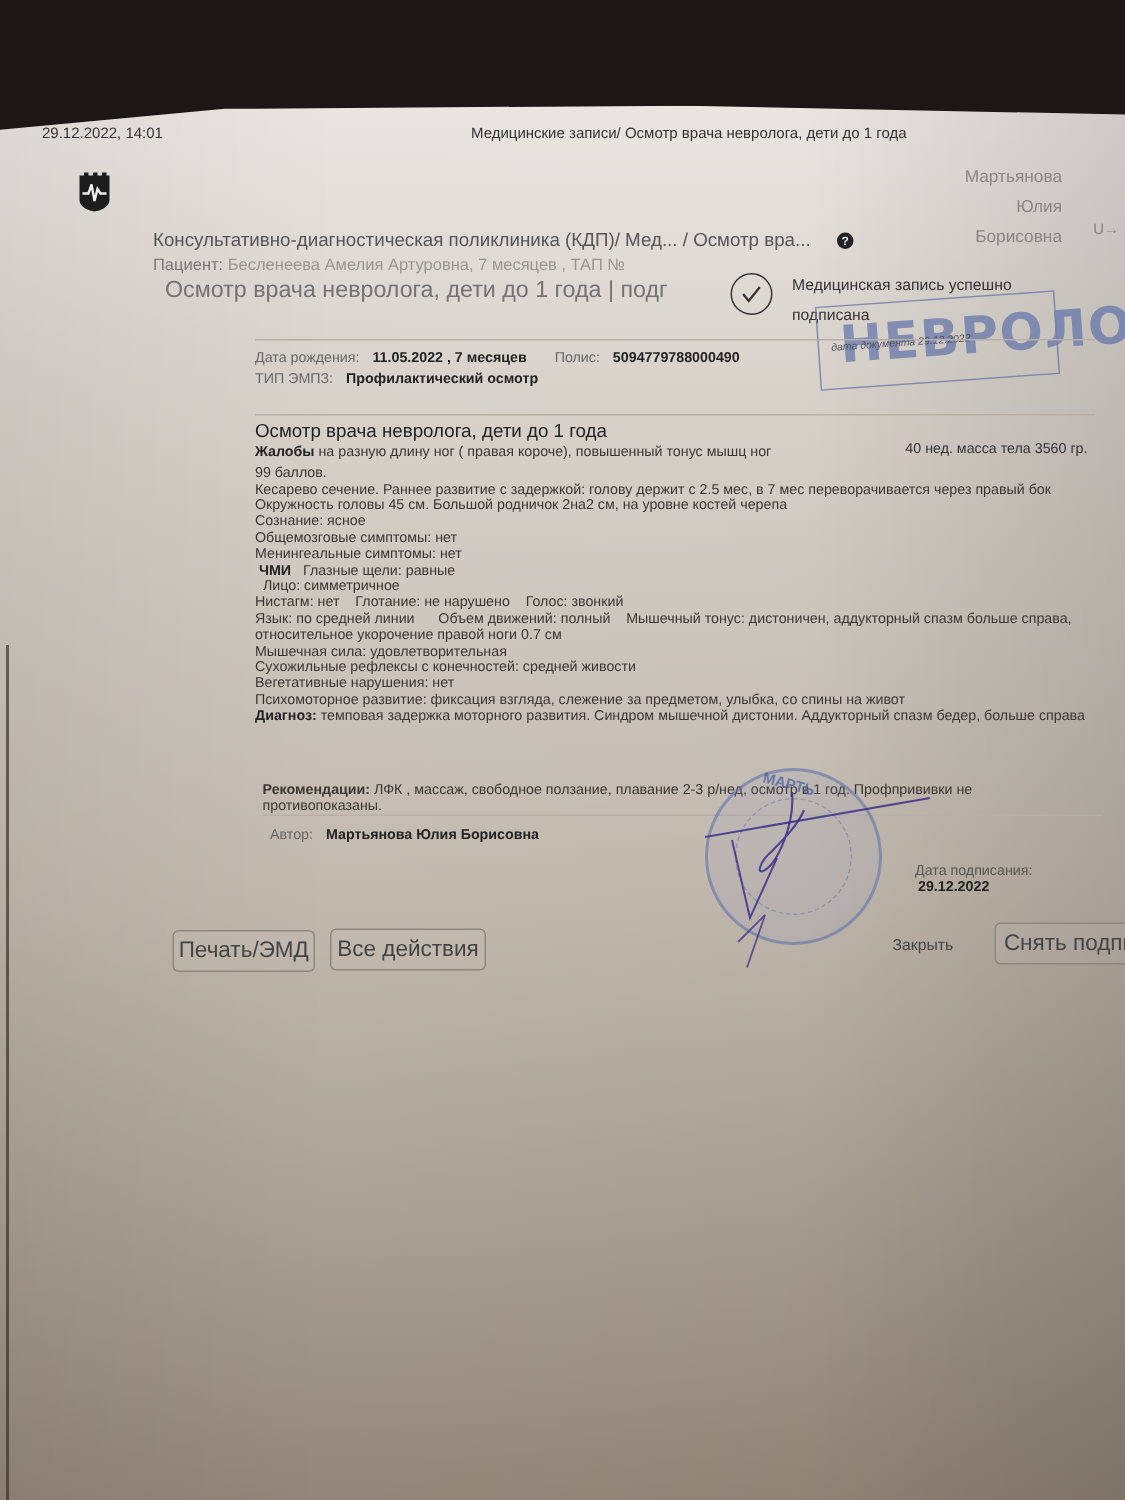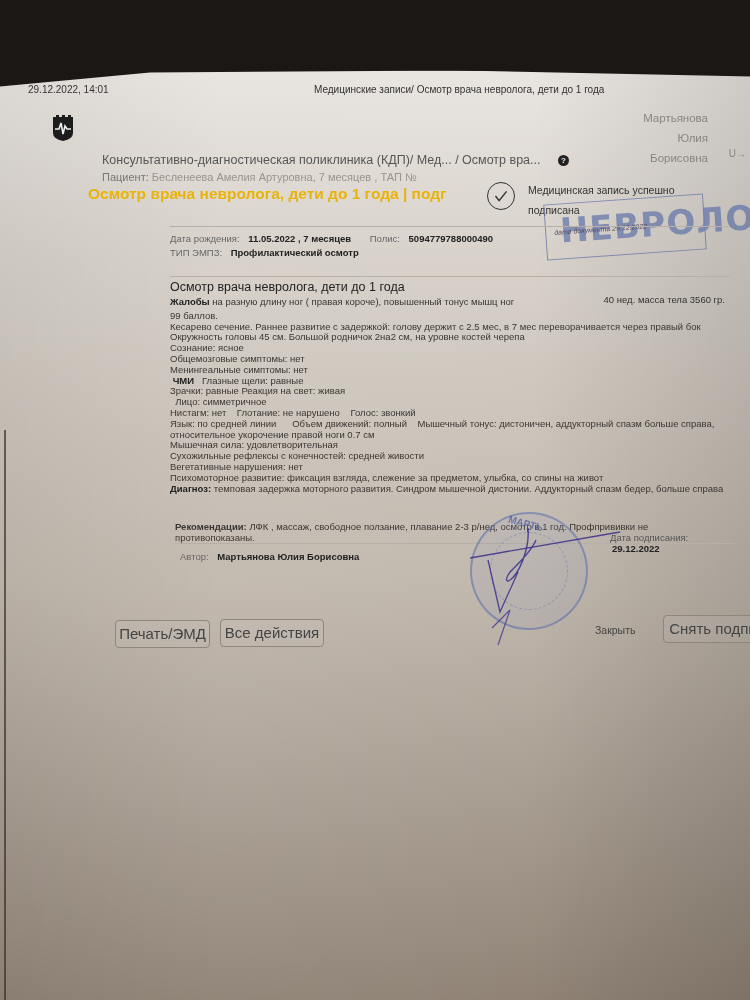--- a/index.html
+++ b/index.html
@@ -33,21 +33,21 @@
 
   .breadcrumb { position: absolute; left: 102px; top: 153px; font-size: 12.5px; color: #555; white-space: nowrap; }
   .help-icon { display: inline-block; width: 11px; height: 11px; border-radius: 50%; background: #222; color: #eee; font-size: 8px; text-align: center; line-height: 11px; font-weight: bold; margin-left: 14px; vertical-align: 1px; }
 
   .user-name { position: absolute; right: 42px; top: 108px; text-align: right; font-size: 11.5px; color: #8a8580; line-height: 20px; }
   .user-extra { position: absolute; right: 4px; top: 148px; font-size: 10px; color: #8a8580; }
 
   .patient-line { position: absolute; left: 102px; top: 171px; font-size: 11px; color: #777; white-space: nowrap; }
   .patient-line .pname { color: #9a948e; }
 
-  .page-title { position: absolute; left: 88px; top: 185px; font-size: 15.5px; font-weight: bold; color: #eab308; white-space: nowrap; }
+  .page-title { position: absolute; left: 110px; top: 185px; font-size: 15.5px; font-weight: normal; color: #737373; white-space: nowrap; }
 
   .check-icon { position: absolute; left: 487px; top: 182px; width: 28px; height: 28px; border: 1.5px solid #333; border-radius: 50%; }
   .signed-msg { position: absolute; left: 528px; top: 180px; font-size: 10.5px; color: #333; line-height: 20px; width: 190px; }
 
   .stamp-box { position: absolute; left: 545px; top: 199px; width: 160px; height: 56px; border: 1.5px solid #6b7aa8; transform: rotate(-4deg); opacity: 0.8; }
   .stamp-text { position: absolute; left: 14px; top: 6px; font-size: 34px; font-weight: bold; color: #5c6fa8; letter-spacing: 1px; font-family: "DejaVu Sans", sans-serif; opacity: 0.85; }
   .stamp-sub { position: absolute; left: 8px; top: 24px; font-size: 7px; color: #2a2a4a; font-style: italic; }
 
   .info { position: absolute; left: 170px; top: 232px; font-size: 9.5px; color: #333; line-height: 13.5px; }
   .info .lbl { color: #666; margin-right: 6px; }
@@ -57,21 +57,21 @@
 
   .exam { position: absolute; left: 170px; top: 280px; width: 555px; color: #333; }
   .exam-title { font-size: 12.5px; color: #222; margin-bottom: 3px; }
   .exam-body { font-size: 9.5px; line-height: 10.8px; color: #3a3632; }
   .exam-body b { color: #222; }
   .mass { position: absolute; right: 0; top: 14px; font-size: 9.5px; color: #333; margin-left: 20px; }
 
   .rec { position: absolute; left: 175px; top: 521px; width: 550px; font-size: 9.5px; line-height: 11px; color: #3a3632; }
   .author { position: absolute; left: 180px; top: 551px; font-size: 9.5px; color: #666; }
   .author b { color: #222; margin-left: 6px; }
-  .sign-date { position: absolute; left: 610px; top: 532px; font-size: 9.5px; color: #555; line-height: 11px; }
+  .sign-date { position: absolute; left: 610px; top: 575px; font-size: 9.5px; color: #555; line-height: 11px; }
   .sign-date b { color: #222; display: block; margin-left: 2px; }
 
   .seal { position: absolute; left: 470px; top: 512px; width: 118px; height: 118px; border-radius: 50%; border: 2px solid rgba(90,110,170,0.55); background: rgba(140,150,200,0.12); }
   .seal-inner { position: absolute; left: 18px; top: 18px; width: 78px; height: 78px; border-radius: 50%; border: 1.5px dashed rgba(90,110,170,0.45); }
   .seal-text { position: absolute; left: 36px; top: 4px; font-size: 10px; color: rgba(70,90,160,0.7); font-weight: bold; transform: rotate(15deg); }
   .signature { position: absolute; left: 470px; top: 520px; width: 170px; height: 130px; }
 
   .btn { position: absolute; height: 28px; border: 1px solid #8f877e; border-radius: 4px; background: rgba(255,255,255,0.05); font-size: 15px; color: #444; text-align: center; line-height: 26px; }
   .btn-print { left: 115px; top: 620px; width: 95px; }
   .btn-actions { left: 220px; top: 619px; width: 104px; }
@@ -145,21 +145,20 @@
   <div class="mass">40 нед. масса тела 3560 гр.</div>
   <div class="exam-body">
     <div style="width:380px;"><b>Жалобы</b> <span>на разную длину ног ( правая короче), повышенный тонус мышц ног</span></div>
     <div style="margin-top:3px;">99 баллов.</div>
     <div> Кесарево сечение. Раннее развитие с задержкой: голову держит с 2.5 мес, в 7 мес переворачивается через правый бок</div>
     <div>Окружность головы 45 см.  Большой родничок 2на2 см,  на уровне костей черепа</div>
     <div>Сознание: ясное</div>
     <div>Общемозговые симптомы: нет</div>
     <div>Менингеальные симптомы: нет</div>
     <div>&nbsp;<b>ЧМИ</b>&nbsp;&nbsp; <span>Глазные щели: равные</span></div>
-    <div>Зрачки: равные   Реакция на свет: живая</div>
     <div style="white-space:pre;">  Лицо: симметричное</div>
     <div style="white-space:pre;">Нистагм: нет    Глотание: не нарушено    Голос: звонкий</div>
     <div style="white-space:pre-wrap;">Язык: по средней линии      Объем движений: полный    Мышечный тонус: дистоничен, аддукторный спазм больше справа, относительное укорочение правой ноги 0.7 см</div>
     <div>Мышечная сила: удовлетворительная</div>
     <div>Сухожильные рефлексы с конечностей: средней живости</div>
     <div>Вегетативные нарушения: нет</div>
     <div>Психомоторное развитие: фиксация взгляда, слежение за предметом, улыбка, со спины на живот</div>
     <div><b>Диагноз:</b> <span>темповая задержка моторного развития. Синдром мышечной дистонии. Аддукторный спазм бедер, больше справа</span></div>
   </div>
 </div>

